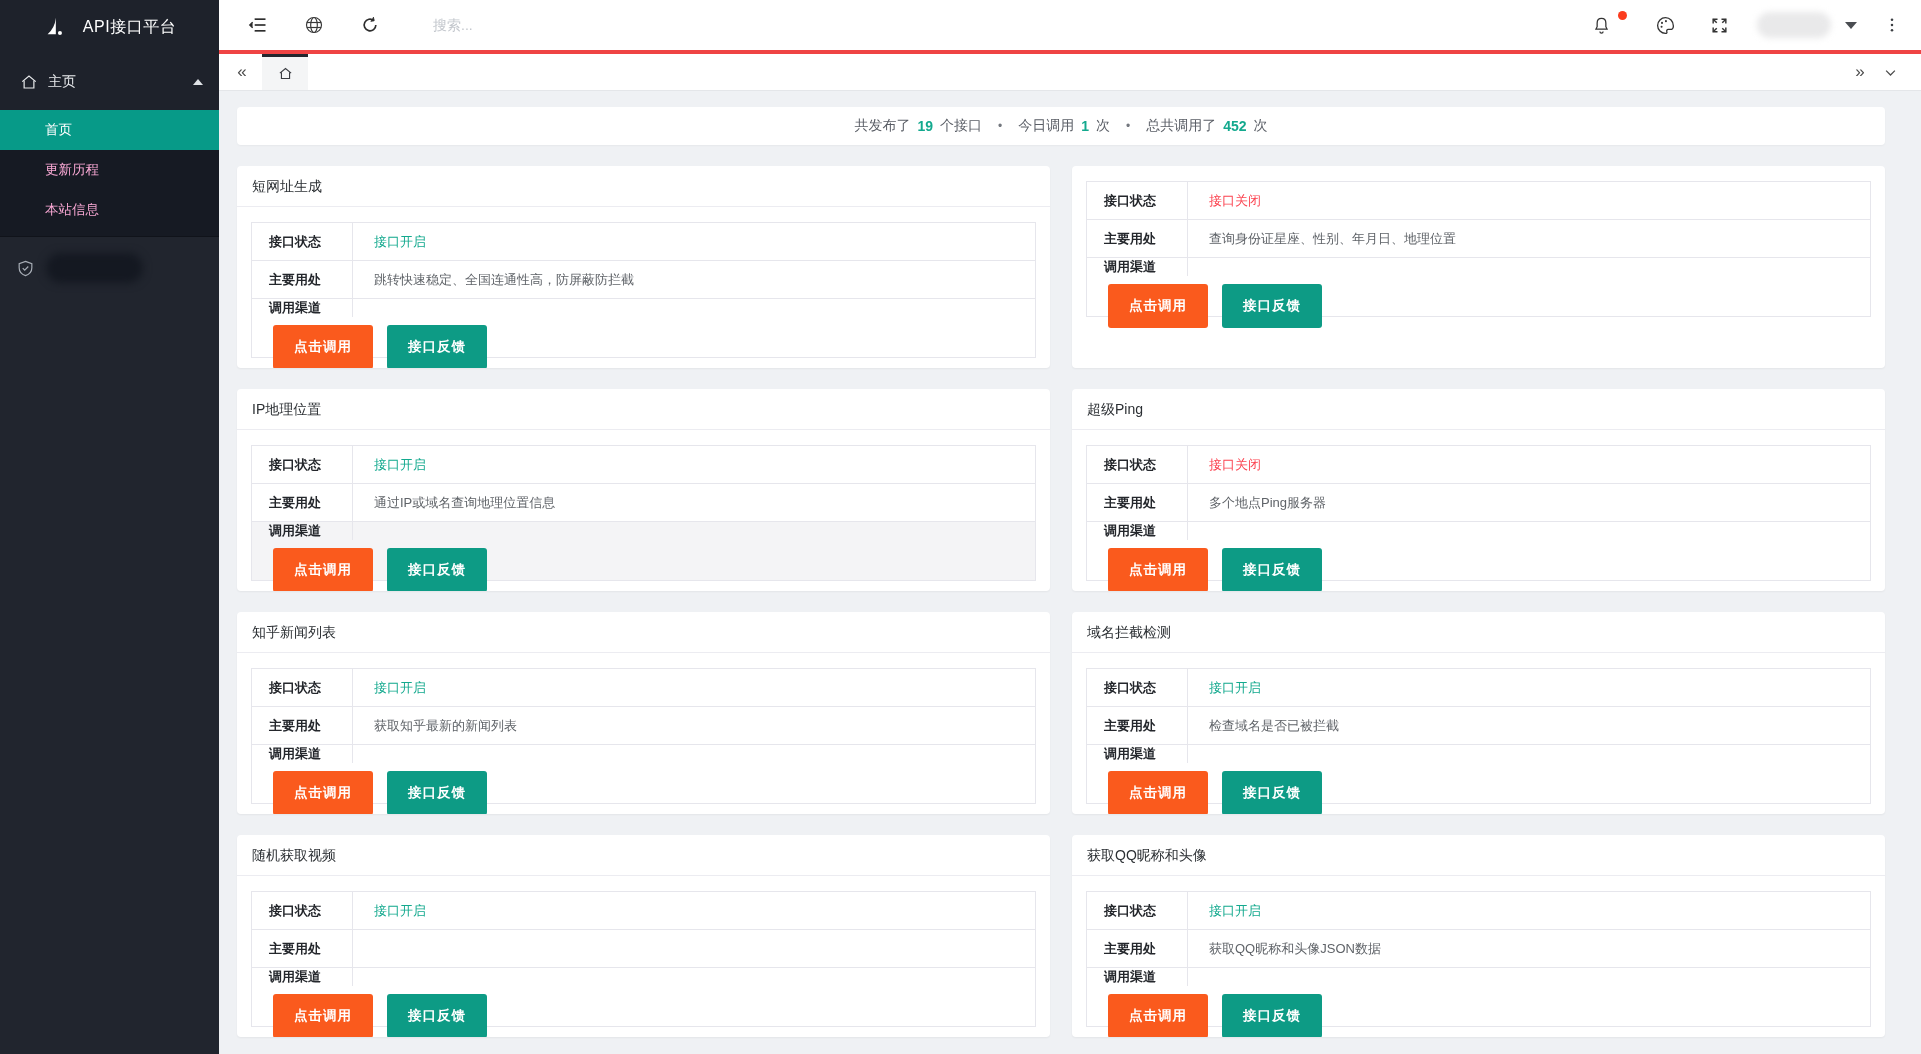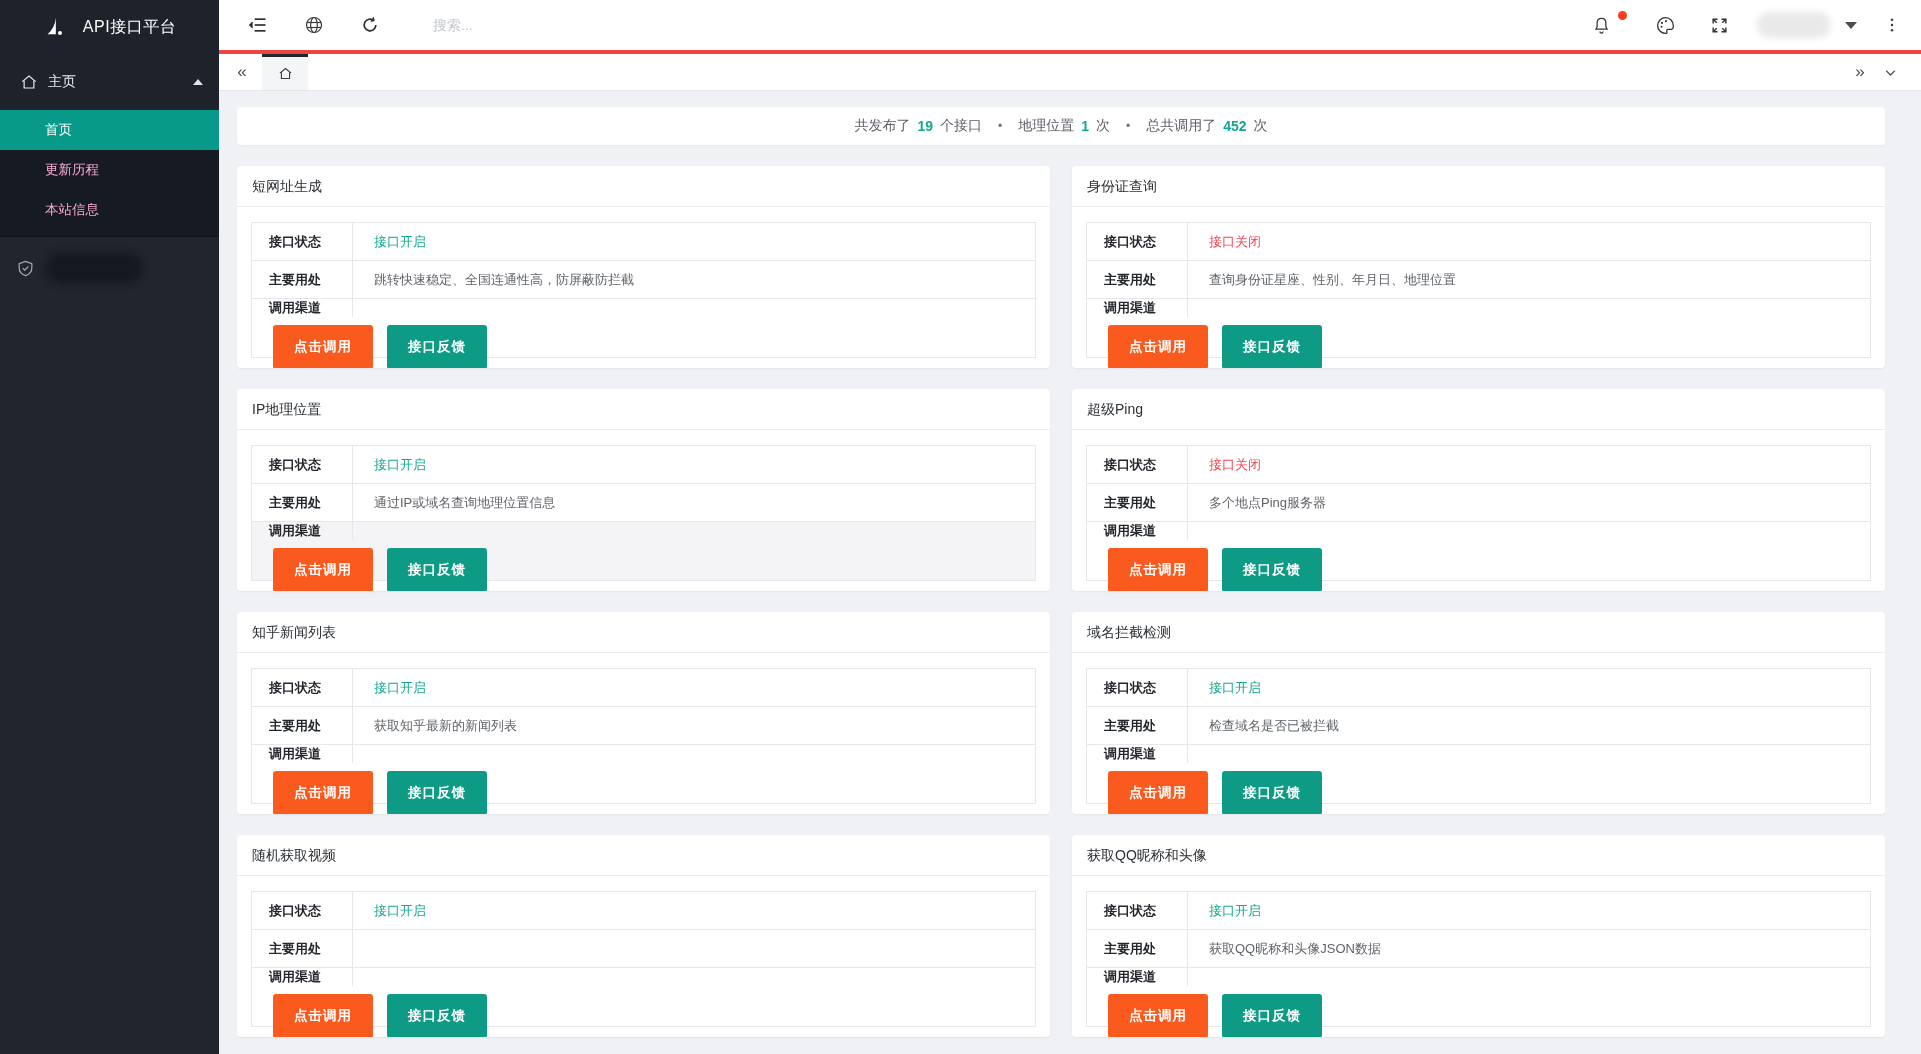--- a/index.html
+++ b/index.html
@@ -204,21 +204,21 @@
     </div>
 
     <div class="content">
       <div class="grid">
 
         <div class="stats-bar">
           <span class="seg">共发布了</span>
           <span class="num">19</span>
           <span class="seg">个接口</span>
           <span class="bullet">•</span>
-          <span class="seg">地理位置</span>
+          <span class="seg">今日调用</span>
           <span class="num">1</span>
           <span class="seg">次</span>
           <span class="bullet">•</span>
           <span class="seg">总共调用了</span>
           <span class="num">452</span>
           <span class="seg">次</span>
         </div>
 
   <div class="card">
     <div class="card-hd">短网址生成</div>
@@ -237,21 +237,20 @@
           <div class="tval">
             <button class="btn btn-call">点击调用</button>
             <button class="btn btn-feedback">接口反馈</button>
           </div>
         </div>
       </div>
     </div>
   </div>
 
   <div class="card">
-    <div class="card-hd">身份证查询</div>
     <div class="card-bd">
       <div class="tbl">
         <div class="trow r-status">
           <div class="tlabel">接口状态</div>
           <div class="tval st st-closed">接口关闭</div>
         </div>
         <div class="trow r-usage">
           <div class="tlabel">主要用处</div>
           <div class="tval usage">查询身份证星座、性别、年月日、地理位置</div>
         </div>

